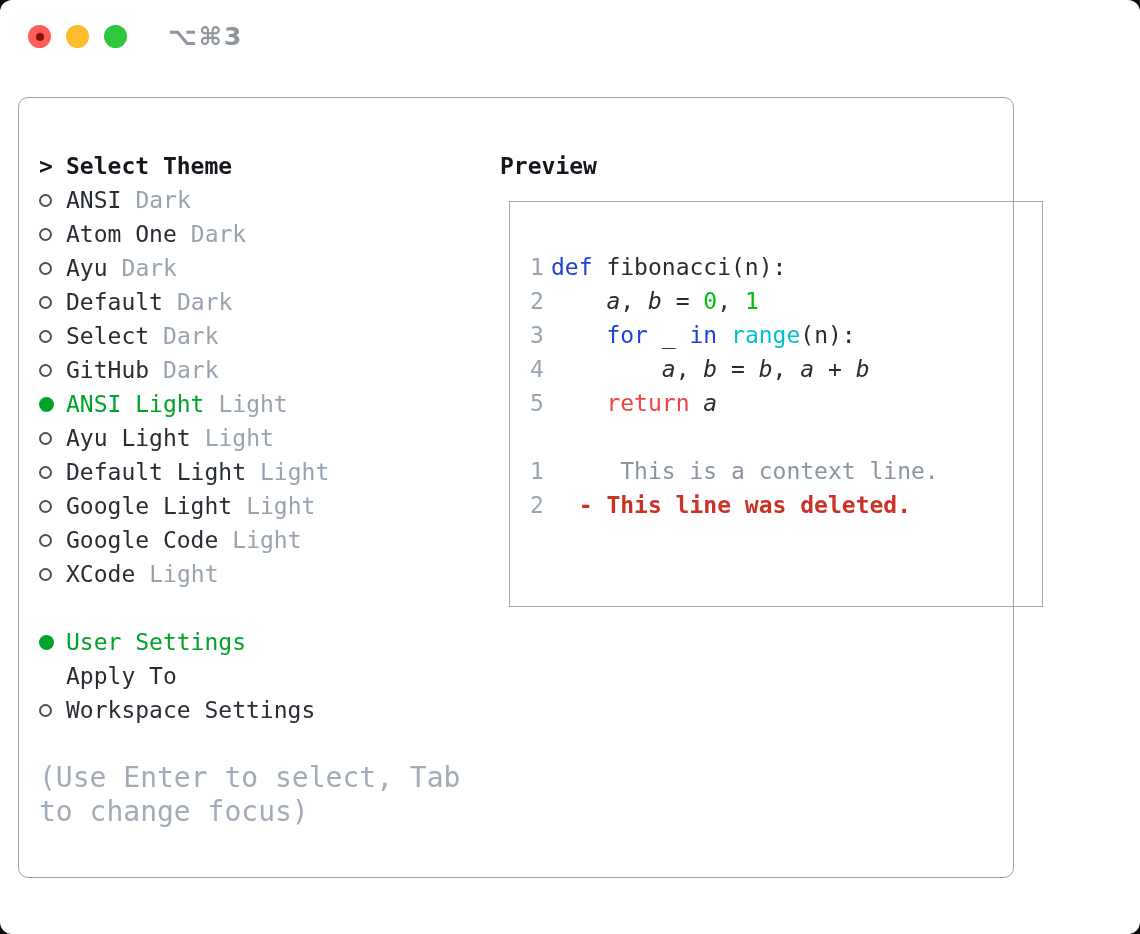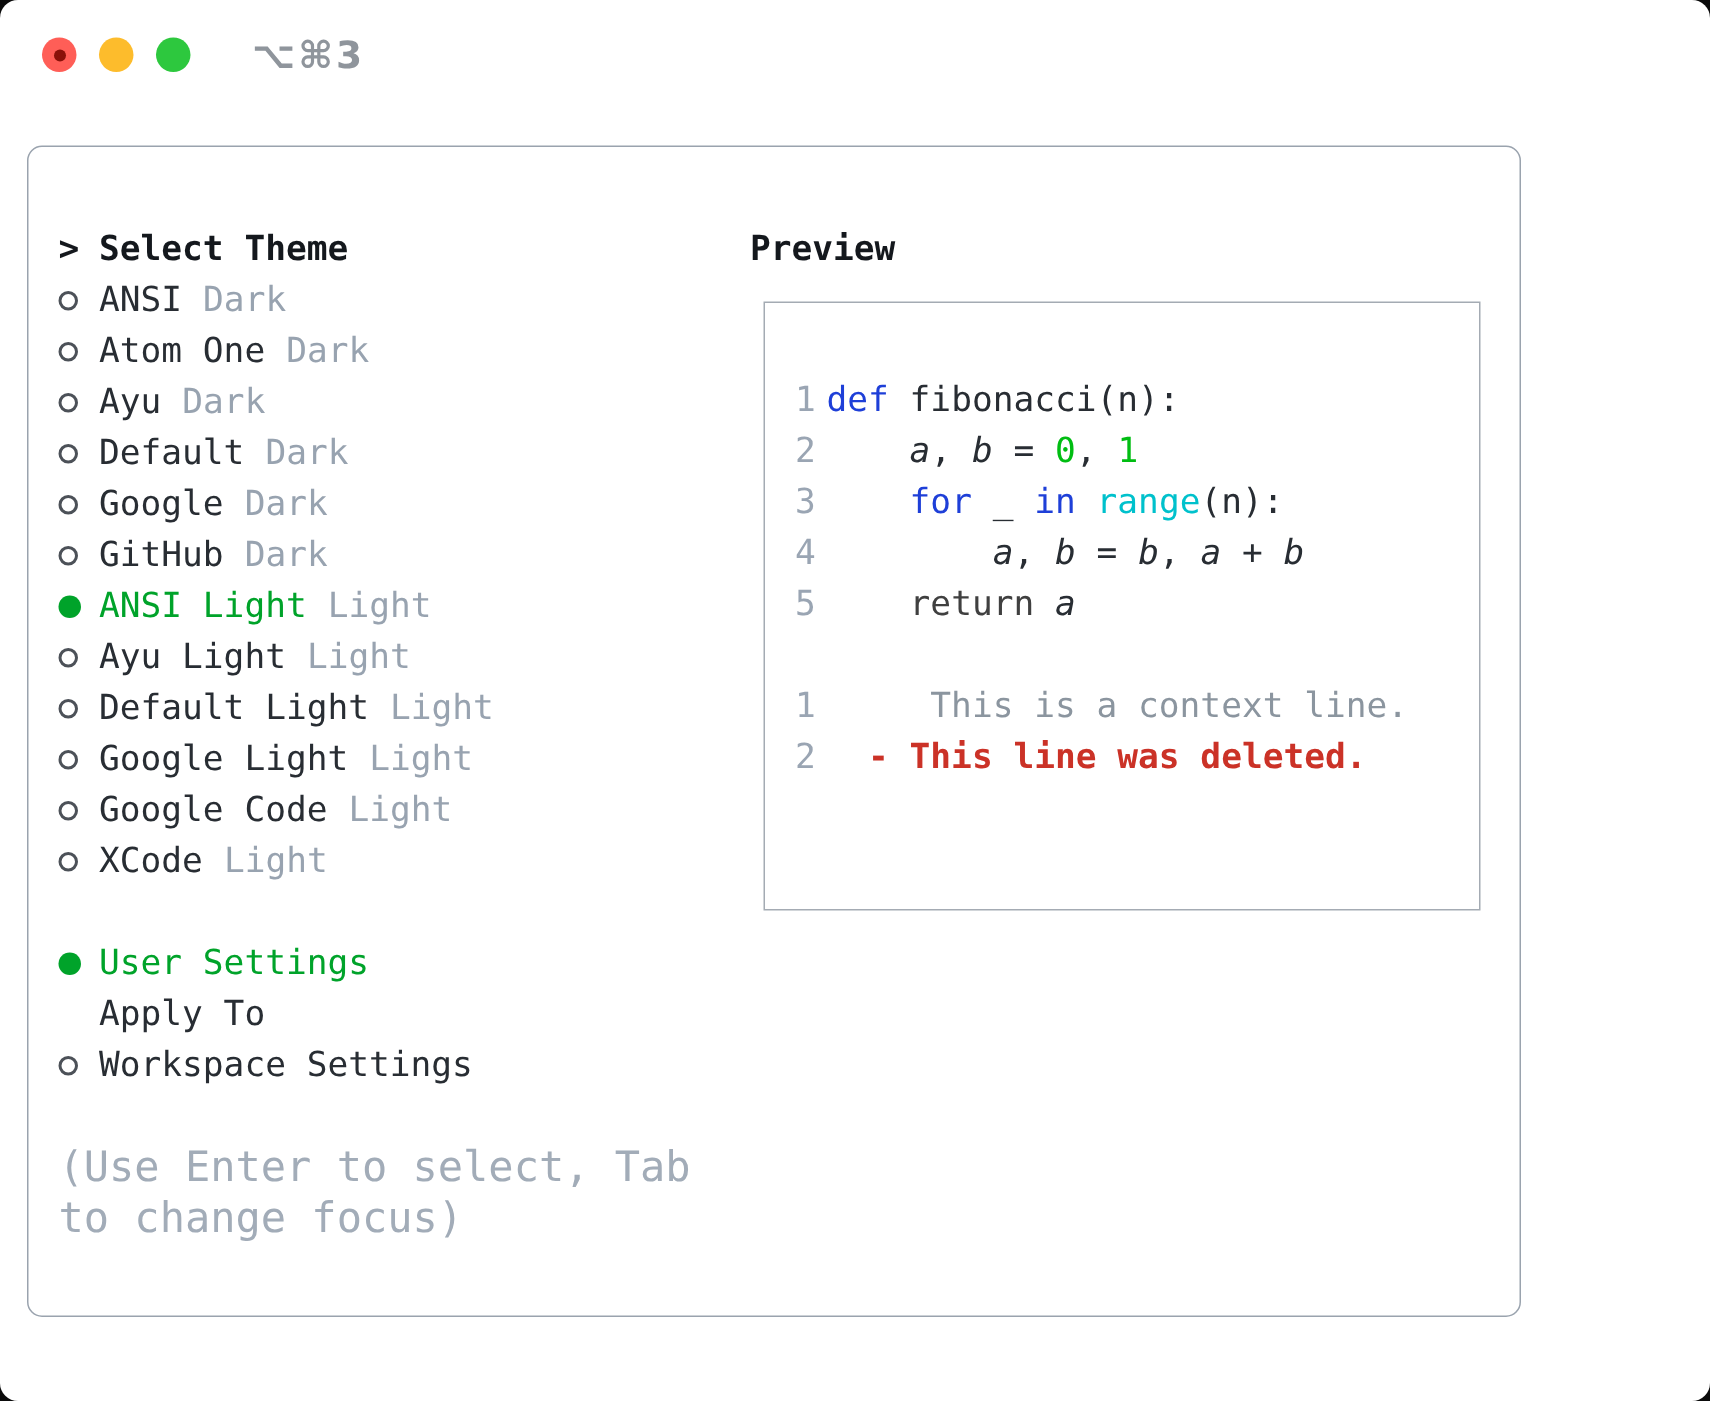--- a/index.html
+++ b/index.html
@@ -60,21 +60,21 @@
     color: #a2acb8;
   }
   
   .preview-head {
     position: absolute; left: 481px; top: 51px;
     height: 34px; line-height: 34px;
     font-size: 23px; font-weight: bold; color: #14181d;
   }
   .preview-box {
     position: absolute; left: 490px; top: 103px;
-    width: 478px; height: 406px;
+    width: 534px; height: 406px;
     border: 1.5px solid #a4abb3;
     box-sizing: border-box;
     padding: 48px 0 0 20px;
     overflow: hidden;
   }
   .code-line { white-space: pre; height: 34px; line-height: 34px; font-size: 23px; }
   .lineno { display: inline-block; width: 21px; }
 </style>
 </head>
 <body>
@@ -123,21 +123,21 @@
           <span class="icon-col">
             <span class="radio"></span>
           </span>
           <span class="tname" style="color: rgb(40, 45, 51);">Default</span>
           <span class="variant" style="color: rgb(152, 163, 176);">Dark</span>
         </div>
         <div class="row">
           <span class="icon-col">
             <span class="radio"></span>
           </span>
-          <span class="tname" style="color: rgb(40, 45, 51);">Google</span>
+          <span class="tname" style="color: rgb(40, 45, 51);">Select</span>
           <span class="variant" style="color: rgb(152, 163, 176);">Dark</span>
         </div>
         <div class="row">
           <span class="icon-col">
             <span class="radio"></span>
           </span>
           <span class="tname" style="color: rgb(40, 45, 51);">GitHub</span>
           <span class="variant" style="color: rgb(152, 163, 176);">Dark</span>
         </div>
         <div class="row">
@@ -207,20 +207,20 @@
     <div class="help">(Use Enter to select, Tab to change focus)</div>
 
     <div class="preview-head">Preview</div>
 
     <div class="preview-box">
 
     <div class="code-line"><span class="lineno" style="color: rgb(154, 165, 179);">1</span><span style="color: rgb(30, 63, 216);">def</span><span style="color: rgb(40, 45, 51);"> fibonacci(n):</span></div>
         <div class="code-line"><span class="lineno" style="color: rgb(154, 165, 179);">2</span><span style="color: rgb(40, 45, 51);">    </span><span style="color: rgb(40, 45, 51); font-style: italic;">a</span><span style="color: rgb(40, 45, 51);">, </span><span style="color: rgb(40, 45, 51); font-style: italic;">b</span><span style="color: rgb(40, 45, 51);"> = </span><span style="color: rgb(0, 189, 18);">0</span><span style="color: rgb(40, 45, 51);">, </span><span style="color: rgb(0, 189, 18);">1</span></div>
         <div class="code-line"><span class="lineno" style="color: rgb(154, 165, 179);">3</span><span style="color: rgb(40, 45, 51);">    </span><span style="color: rgb(30, 63, 216);">for</span><span style="color: rgb(40, 45, 51);"> _ </span><span style="color: rgb(30, 63, 216);">in</span><span style="color: rgb(40, 45, 51);"> </span><span style="color: rgb(0, 193, 204);">range</span><span style="color: rgb(40, 45, 51);">(n):</span></div>
         <div class="code-line"><span class="lineno" style="color: rgb(154, 165, 179);">4</span><span style="color: rgb(40, 45, 51);">        </span><span style="color: rgb(40, 45, 51); font-style: italic;">a</span><span style="color: rgb(40, 45, 51);">, </span><span style="color: rgb(40, 45, 51); font-style: italic;">b</span><span style="color: rgb(40, 45, 51);"> = </span><span style="color: rgb(40, 45, 51); font-style: italic;">b</span><span style="color: rgb(40, 45, 51);">, </span><span style="color: rgb(40, 45, 51); font-style: italic;">a</span><span style="color: rgb(40, 45, 51);"> + </span><span style="color: rgb(40, 45, 51); font-style: italic;">b</span></div>
-        <div class="code-line"><span class="lineno" style="color: rgb(154, 165, 179);">5</span><span style="color: rgb(40, 45, 51);">    </span><span style="color: #404040;">return</span><span style="color: rgb(40, 45, 51);"> </span><span style="color: rgb(40, 45, 51); font-style: italic;">a</span></div>
+        <div class="code-line"><span class="lineno" style="color: rgb(154, 165, 179);">5</span><span style="color: rgb(40, 45, 51);">    </span><span style="color: #ef4444;">return</span><span style="color: rgb(40, 45, 51);"> </span><span style="color: rgb(40, 45, 51); font-style: italic;">a</span></div>
         <div class="code-line"><span class="lineno" style="color: rgb(154, 165, 179);"></span></div>
         <div class="code-line"><span class="lineno" style="color: rgb(154, 165, 179);">1</span><span style="color: rgb(139, 149, 159);">     This is a context line.</span></div>
         <div class="code-line"><span class="lineno" style="color: rgb(154, 165, 179);">2</span><span style="color: rgb(203, 50, 39); font-weight: bold;">  - This line was deleted.</span></div>
       </div>
 
   </div>
 </div>
 
 </body></html>

